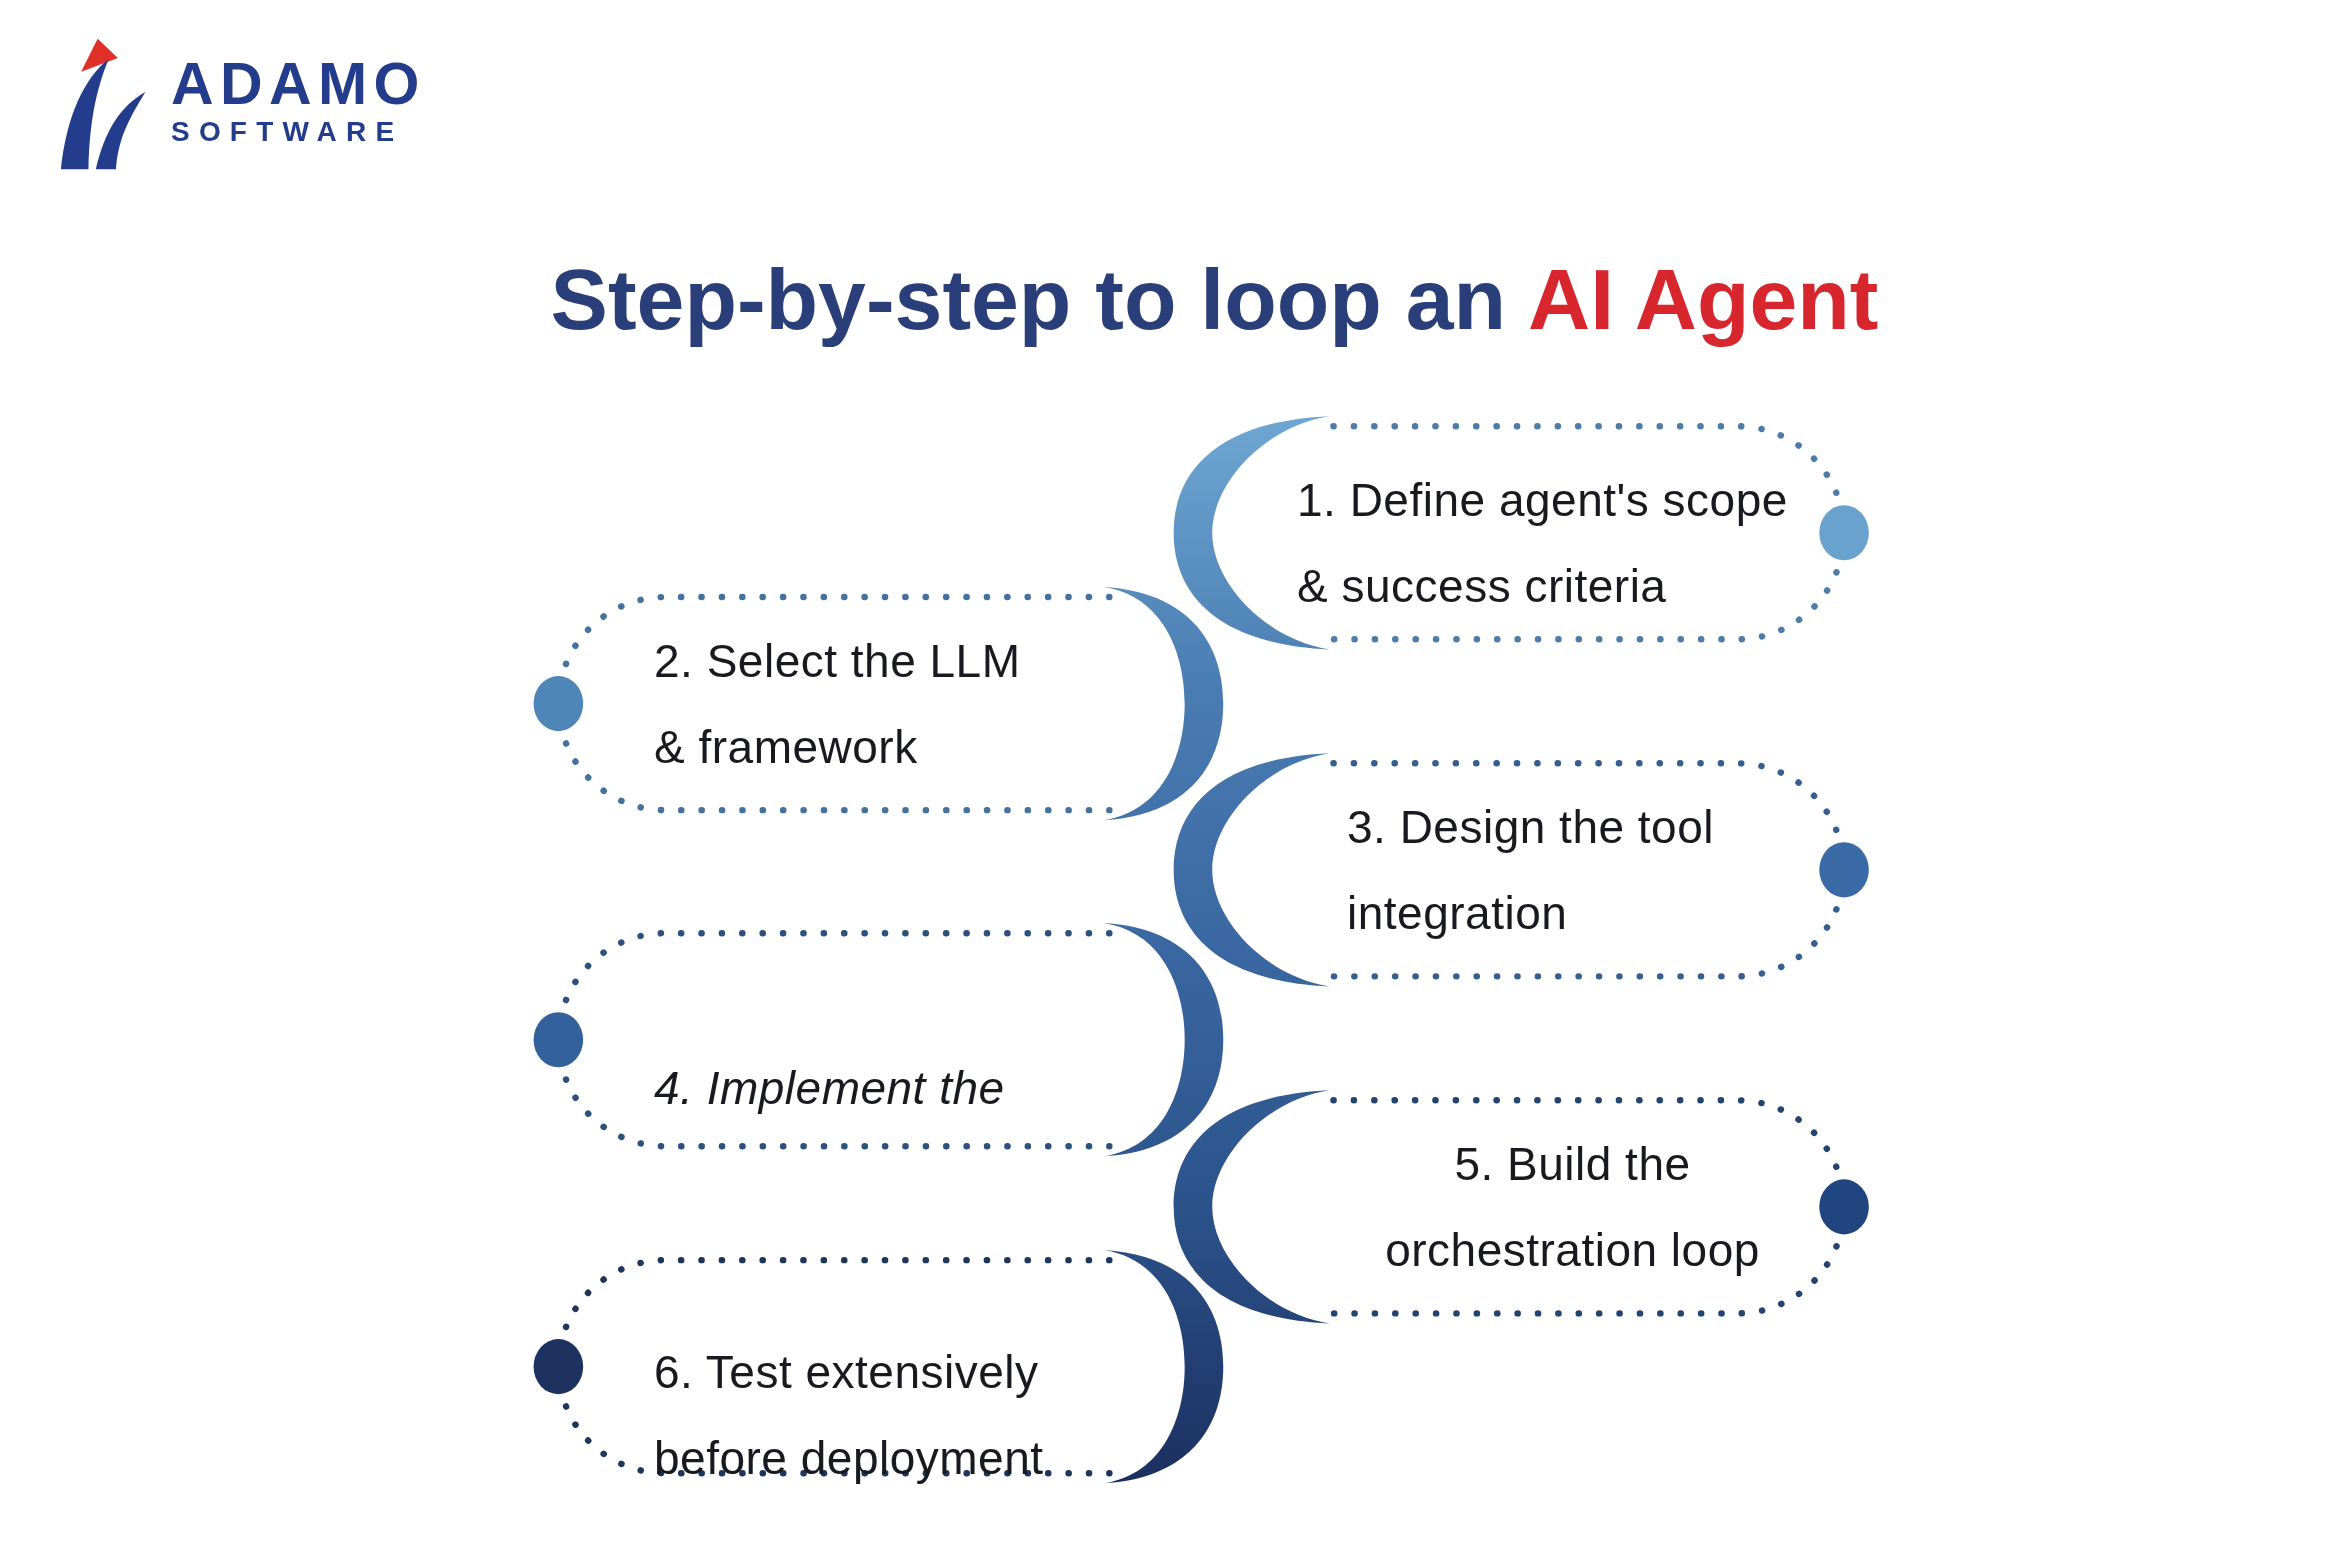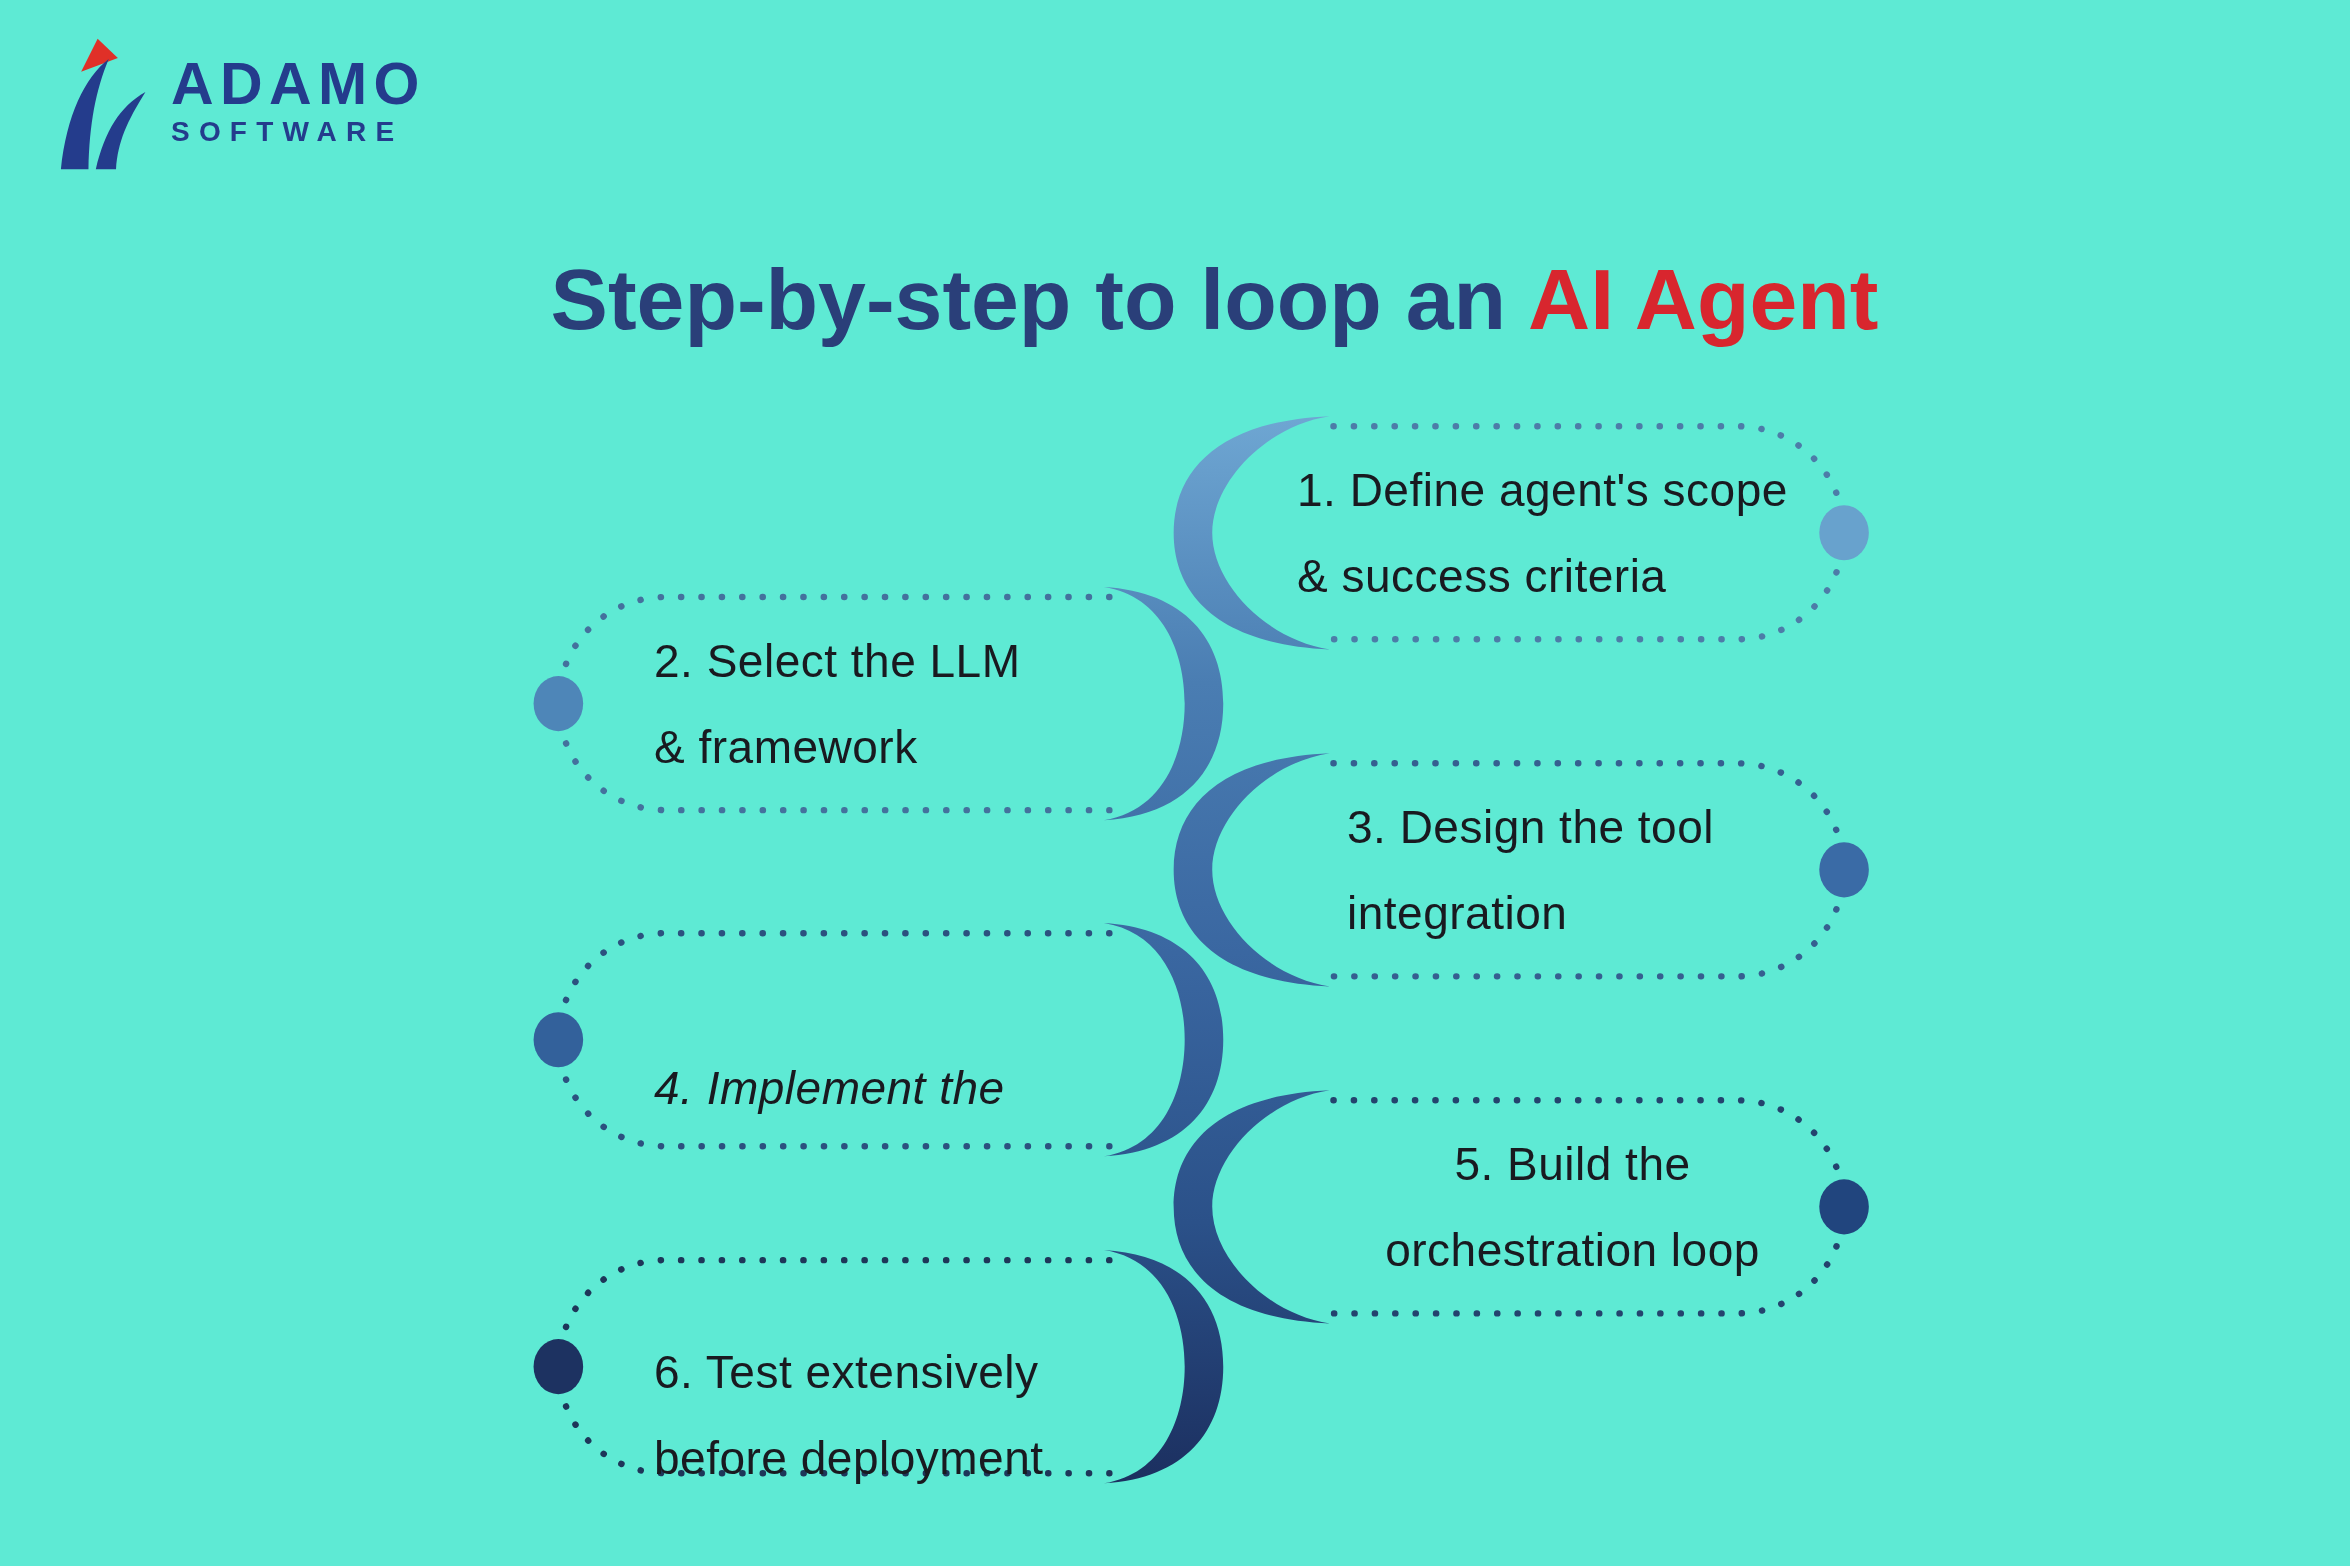--- a/index.html
+++ b/index.html
@@ -71,21 +71,21 @@
     color: #191a20;
     font-size: 46px;
     line-height: 86px;
     letter-spacing: 0.5px;
     white-space: nowrap;
   }
 </style>
 </head>
 <body>
 
-<div id="canvas" style="background: #5eead4;">
+<div id="canvas" style="background: #ffffff;">
 
   <div id="logo">
     <svg id="logo-mark" viewBox="0 0 100 148" aria-hidden="true">
 
       <path id="mark-peak" d="M 42 4 L 64 25 L 24 40 Z" fill="#e03028"></path>
 
       <path id="mark-left" d="M 2 146 C 8 88 28 46 54 26 C 40 60 33 96 32 146 Z" fill="#243c8c"></path>
 
       <path id="mark-right" d="M 40 146 C 50 104 66 78 94 62 C 74 94 64 116 62 146 Z" fill="#243c8c"></path>
     </svg>
@@ -129,21 +129,21 @@
         <ellipse cx="2008" cy="580" rx="27" ry="30" fill="#68a2cd"></ellipse>
         <ellipse cx="608" cy="766" rx="27" ry="30" fill="#4e86b8"></ellipse>
         <ellipse cx="2008" cy="947" rx="27" ry="30" fill="#3a6ba6"></ellipse>
         <ellipse cx="608" cy="1132" rx="27" ry="30" fill="#33619b"></ellipse>
         <ellipse cx="2008" cy="1314" rx="27" ry="30" fill="#21457e"></ellipse>
         <ellipse cx="608" cy="1488" rx="27" ry="30" fill="#1d3261"></ellipse>
       </g>
   </svg>
 
   <div id="labels">
-      <div class="pill-text" style="top: 426px; left: 1297px; width: 551px; color: rgb(25, 26, 32);">
+      <div class="pill-text" style="top: 436px; left: 1297px; width: 551px; color: rgb(25, 26, 32);">
         <div>1. Define agent's scope</div>
         <div>&amp; success criteria</div>
       </div>
       <div class="pill-text" style="top: 597px; left: 654px; width: 478px; color: rgb(25, 26, 32);">
         <div>2. Select the LLM</div>
         <div>&amp; framework</div>
       </div>
       <div class="pill-text" style="top: 763px; left: 1347px; width: 551px; color: rgb(25, 26, 32);">
         <div>3. Design the tool</div>
         <div>integration</div>

